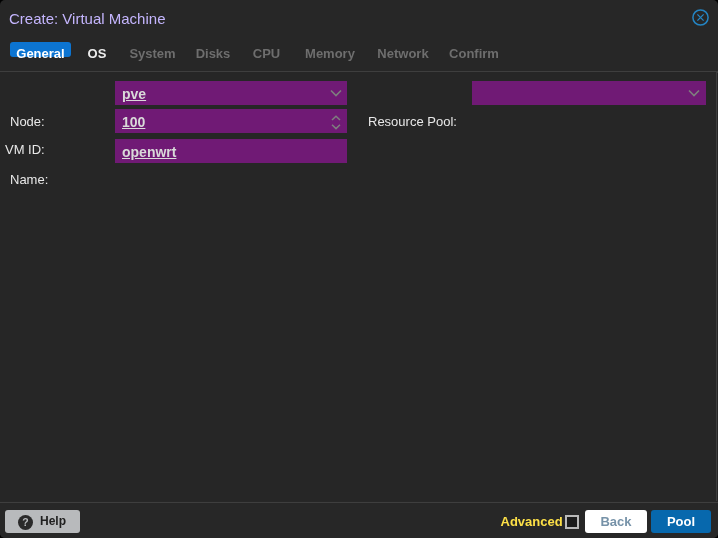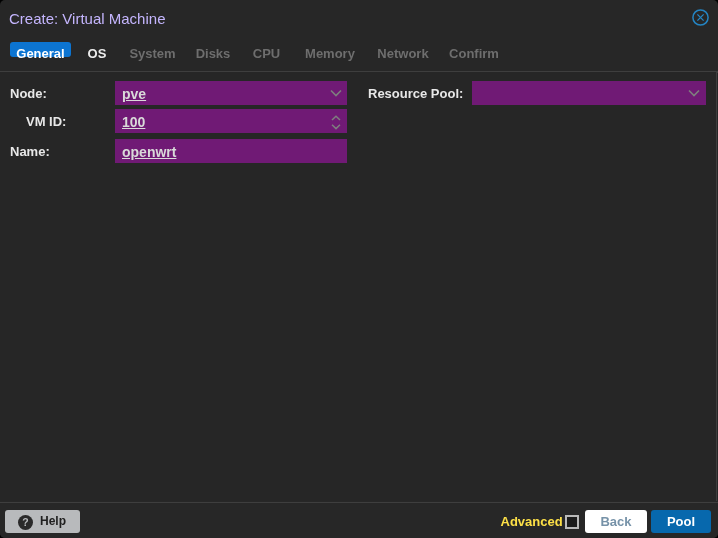--- a/index.html
+++ b/index.html
@@ -24,22 +24,22 @@
     text-align:center; border-radius:3px;
   }
   .tab.active { background:#0c74d1; color:#fff; }
   .tab.next   { color:#ececec; }
   
   #hline1 { position:absolute; left:0; top:70.5px; width:718px; height:2px; background:#3e3e3e; }
   #bodyp  { position:absolute; left:0; top:72px; width:717px; height:429px; background:#262626; border-right:1px solid #3e3e3e; }
   #hline2 { position:absolute; left:0; top:501.5px; width:718px; height:2px; background:#3e3e3e; }
   
   .lbl {
-    position:absolute; font-size:13px; font-weight:bold; color:#e8e8e8;
-    height:24px; line-height:26px;
+    position:absolute; font-size:13px; font-weight:normal; color:#e8e8e8;
+    height:24px; line-height:26px;margin-top:28px;
   }
   .fld {
     position:absolute; height:24px; background:#701a75;
     font-size:14px; font-weight:bold; color:#d9d9d9;
     line-height:14px; padding-top:6px; padding-left:7px;text-decoration:underline;
   }
   .chev { position:absolute; }
   
   #footer { position:absolute; left:0; top:503px; width:718px; height:35px; background:#272727; }
   .btn {
@@ -73,21 +73,21 @@
   <div id="hline1"></div>
   <div id="bodyp"></div>
   <div id="hline2"></div>
 
   <div class="lbl" style="left:10px; top:81px;">Node:</div>
   <div class="fld" style="left:115px; top:81px; width:232px;">pve</div>
   <svg class="chev" style="left:329px; top:87px;" width="14" height="12" viewBox="0 0 14 12">
     <path d="M2 3.5 L7 8.5 L12 3.5" fill="none" stroke="#7e7e7e" stroke-width="1.6"></path>
   </svg>
 
-  <div class="lbl" style="left:26px; top:109px;">VM ID:</div>
+  <div class="lbl" style="left:5px; top:109px;">VM ID:</div>
   <div class="fld" style="left:115px; top:109px; width:232px;">100</div>
   <svg class="chev" style="left:329px; top:115px;" width="14" height="15" viewBox="0 0 14 15">
     <path d="M3 5 L7 1.2 L11 5" fill="none" stroke="#7e7e7e" stroke-width="1.5"></path>
     <path d="M3 9.8 L7 13.6 L11 9.8" fill="none" stroke="#7e7e7e" stroke-width="1.5"></path>
   </svg>
 
   <div class="lbl" style="left:10px; top:139px;">Name:</div>
   <div class="fld" style="left:115px; top:139px; width:232px;">openwrt</div>
 
   <div class="lbl" style="left:368px; top:81px;">Resource Pool:</div>

